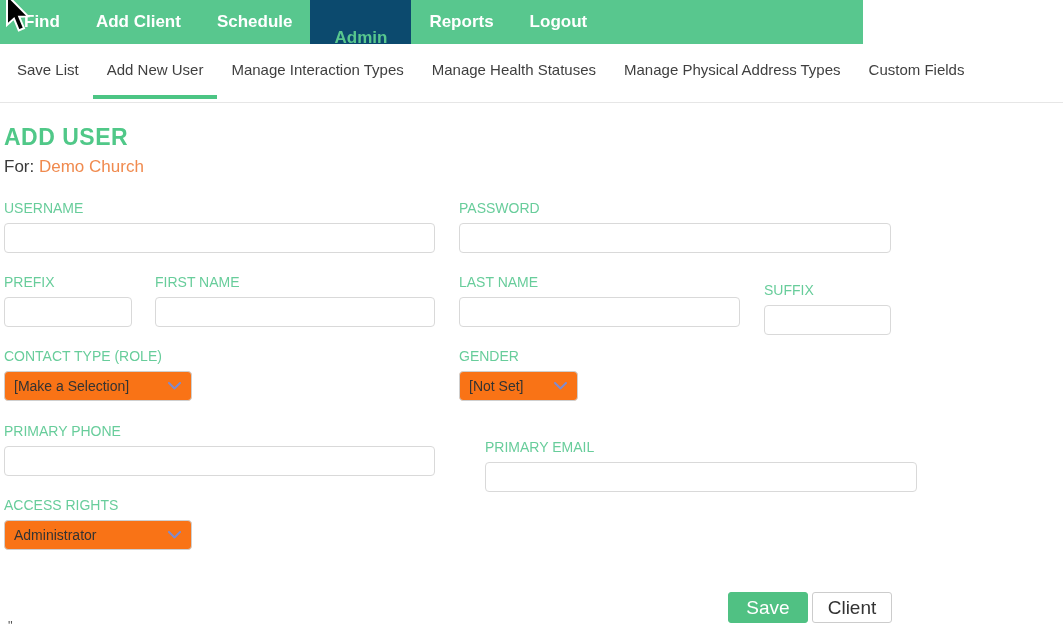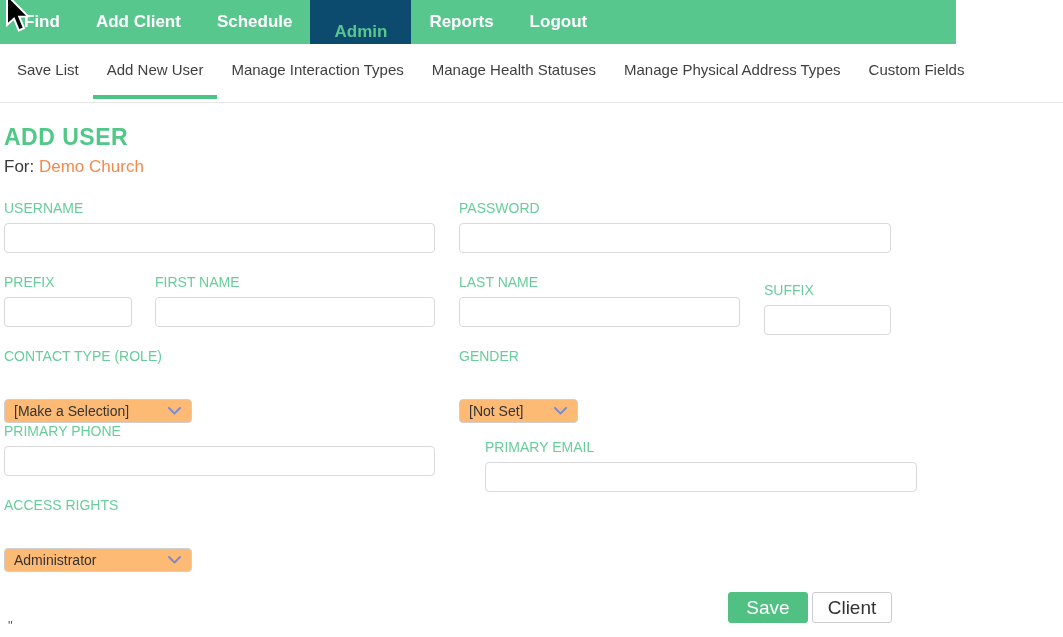--- a/index.html
+++ b/index.html
@@ -1,22 +1,22 @@
 <!DOCTYPE html>
 <html><head>
 <meta charset="utf-8">
 <style>
   * { margin:0; padding:0; box-sizing:border-box; }
   html,body { width:1063px; height:637px; background:#fff; overflow:hidden;
     font-family:"Liberation Sans","DejaVu Sans",sans-serif; }
   .stage { position:relative; width:1063px; height:637px; background:#fff; }
 
   
-  .topnav { position:absolute; left:0; top:0; width:956px; height:44px;
-    background:#58c78e; display:flex; align-items:flex-end; padding-left:6px; }
+  .topnav { position:absolute; left:0; top:0; width:863px; height:44px;
+    background:#58c78e; display:flex; align-items:flex-start; padding-left:6px; }
   .topnav-item { height:44px; line-height:44px; padding:0 18px; color:#ffffff;
     font-size:17px; font-weight:bold; cursor:pointer; white-space:nowrap; }
   .topnav-item.active { background:#0c4a6e; color:#58c78e; height:50px;
     line-height:44px; padding:16px 24px; }
 
   
   .subnav { position:absolute; left:0; top:44px; width:1063px; height:59px;
     background:#ffffff; border-bottom:1px solid #e6e6e6; display:flex;
     align-items:stretch; padding-left:3px; }
   .subnav-item { display:flex; align-items:center; padding:0 14px; color:#3f3f3f;
@@ -31,22 +31,22 @@
   .org-link { color:#f08a4e; cursor:pointer; text-decoration:none; }
 
   
   .fg { position:absolute; }
   .fg .lbl { display:block; font-size:14px; color:#68cd9b; margin-bottom:7px;
     white-space:nowrap; }
   .fg input { display:block; width:100%; height:30px; border:1px solid #d9d9d9;
     border-radius:4px; background:#fff; font-size:14px; color:#333; padding:0 8px;
     outline:none; font-family:inherit; }
   .sel { display:inline-flex; align-items:center; justify-content:space-between;
-    height:24px; border:1px solid #cfcfcf; border-radius:4px; background:#fdba74;
-    padding:0 10px 0 9px; cursor:pointer;margin-top:28px; }
+    height:30px; border:1px solid #cfcfcf; border-radius:4px; background:#f97316;
+    padding:0 10px 0 9px; cursor:pointer; }
   .sel .sel-text { font-size:14px; color:#333; white-space:nowrap; }
   .sel .chev { margin-left:14px; display:inline-flex; }
 
   
   .btn { position:absolute; width:80px; height:31px; border-radius:3px;
     font-size:19px; text-align:center; line-height:29px; cursor:pointer;
     font-family:inherit; }
   .btn-save { left:728px; top:592px; background:#50c183; border:1px solid #50c183;
     color:#ffffff; }
   .btn-cancel { left:812px; top:592px; background:#ffffff; border:1px solid #cccccc;

